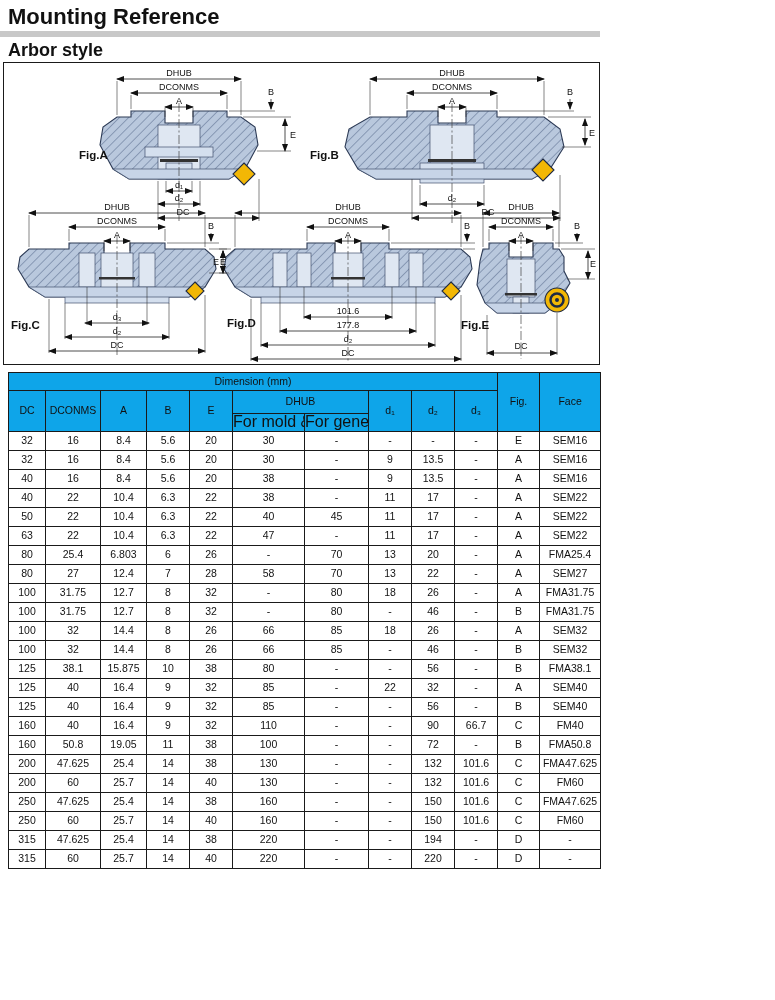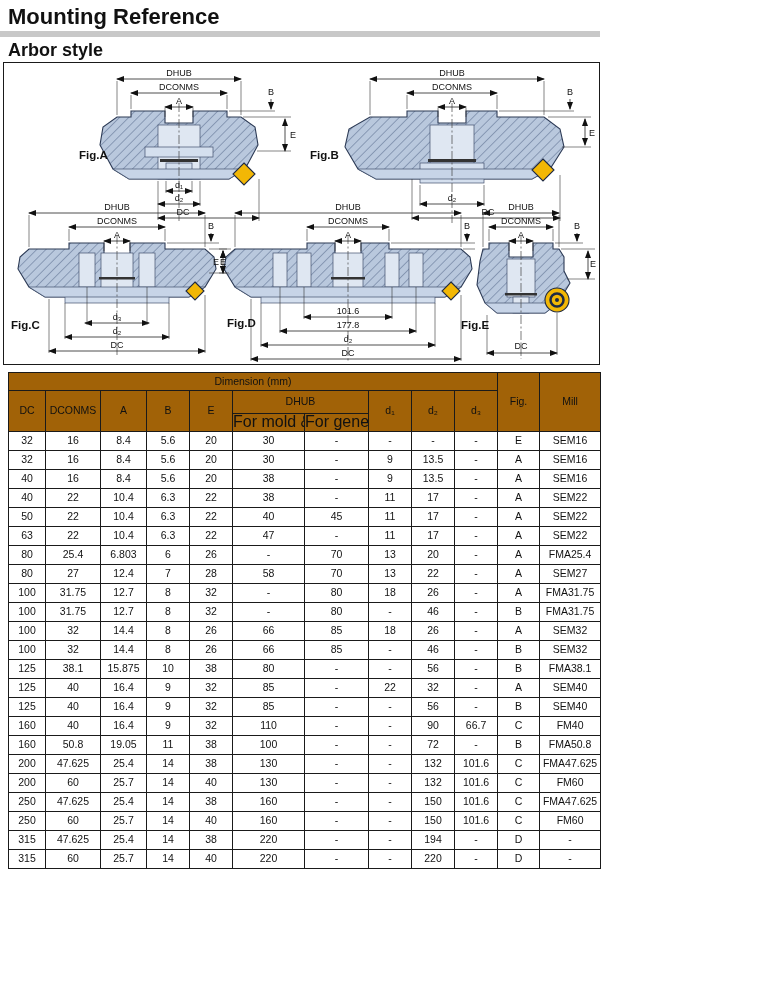--- a/index.html
+++ b/index.html
@@ -16,21 +16,21 @@
   .ext line, line.ext{stroke:#333;stroke-width:0.6;}
   .cl{stroke:#444;stroke-width:0.7;stroke-dasharray:9 2.5 2 2.5;fill:none;}
   .bodyo{stroke:#2c3a55;stroke-width:1.1;}
   .lite{fill:#dfe7f2;stroke:#42516e;stroke-width:0.7;}
   .boss{fill:#d4dfee;stroke:#42516e;stroke-width:0.7;}
   .rim{fill:#c7d4e7;stroke:#42516e;stroke-width:0.7;}
   .seat{fill:#333;stroke:none;}
   .insert{stroke:#1e2a44;stroke-width:1.1;}
   table.dim-table{position:absolute;left:8px;top:372px;border-collapse:collapse;table-layout:fixed;width:592px;font-size:10.5px;}
   table.dim-table td{border:1px solid #1a1a1a;text-align:center;vertical-align:middle;padding:0;height:18px;line-height:1.05;background:#fff;overflow:hidden;white-space:nowrap;}
-  table.dim-table thead td{background:#a16207;}
+  table.dim-table thead td{background:#0ea5e9;}
   tr.h1 td{height:17px;}
   tr.h2 td{height:22px;}
   tr.h3 td{height:16px;font-size:16px;}
   .footnote{position:absolute;left:8px;top:851px;font-size:11px;}
   .footnote .g{color:#eba312;font-weight:bold;}
 </style>
 </head>
 <body>
 
 <div class="page">
@@ -298,21 +298,21 @@
         <col style="width:43px">
       <col style="width:43px">
         <col style="width:43px">
         <col style="width:42px">
         <col style="width:61px">
     </colgroup>
     <thead>
       <tr class="h1">
         <td colspan="10">Dimension (mm)</td>
         <td rowspan="3">Fig.</td>
-        <td rowspan="3">Mill</td>
+        <td rowspan="3">Face</td>
       </tr>
       <tr class="h2">
         <td rowspan="2">DC</td>
         <td rowspan="2">DCONMS</td>
         <td rowspan="2">A</td>
         <td rowspan="2">B</td>
         <td rowspan="2">E</td>
         <td colspan="2">DHUB</td>
         <td rowspan="2">d₁</td>
         <td rowspan="2">d₂</td>

